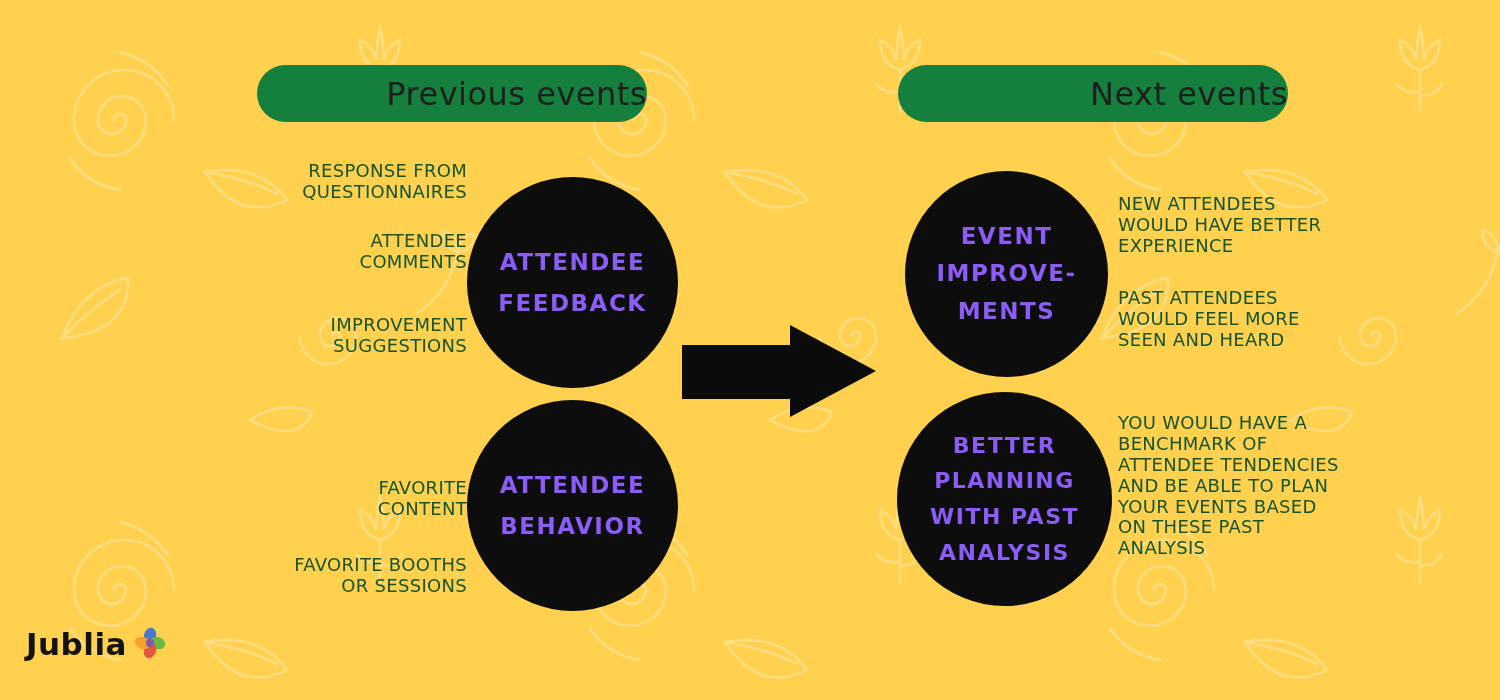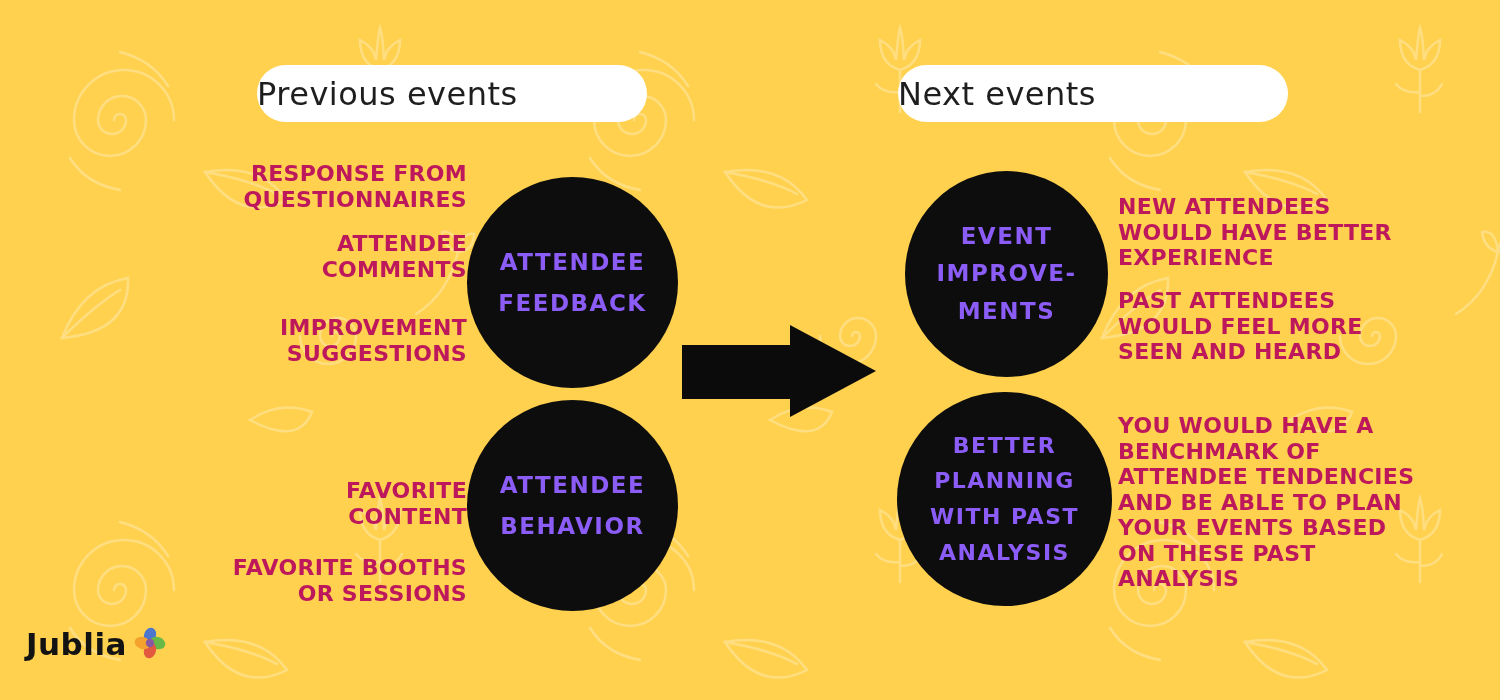--- a/index.html
+++ b/index.html
@@ -8,36 +8,36 @@
     width:1500px;height:700px;
     background:#FFD14F;
     overflow:hidden;
     font-family:"DejaVu Sans","Liberation Sans",sans-serif;
   }
   .bg-pattern{position:absolute;inset:0;width:100%;height:100%;}
 
   .pill{
     position:absolute;
     height:57px;
-    background:#ffffff;
+    background:#15803d;
     border-radius:30px;
-    display:flex;align-items:center;justify-content:flex-start;
+    display:flex;align-items:center;justify-content:flex-end;
     color:#1e1e1e;
     font-size:32px;
     font-weight:500;
     letter-spacing:.5px;
   }
   .pill-prev{left:257px;top:65px;width:390px;}
   .pill-next{left:898px;top:65px;width:390px;}
 
   .cap{
     position:absolute;
-    color:#be185d;
-    font-weight:700;
-    font-size:22px;
+    color:#14532d;
+    font-weight:400;
+    font-size:18px;
     line-height:1.16;
     letter-spacing:.3px;
     white-space:pre-line;
   }
   .left-item{right:1033px;text-align:right;}
   .li-1{top:161px;} .li-2{top:231px;} .li-3{top:315px;}
   .li-4{top:402px;} .li-5{top:478px;} .li-6{top:555px;text-align:right;}
 
   .circle{
     position:absolute;

